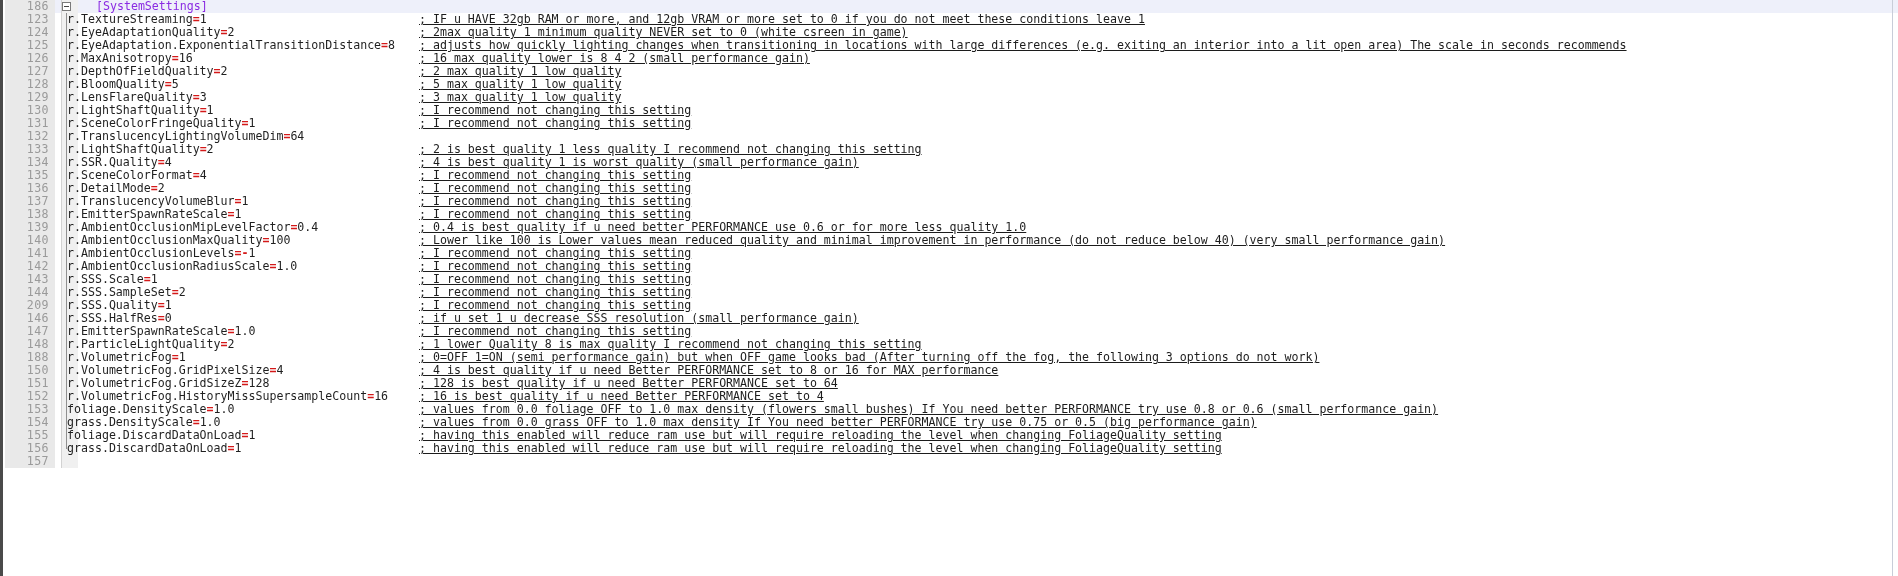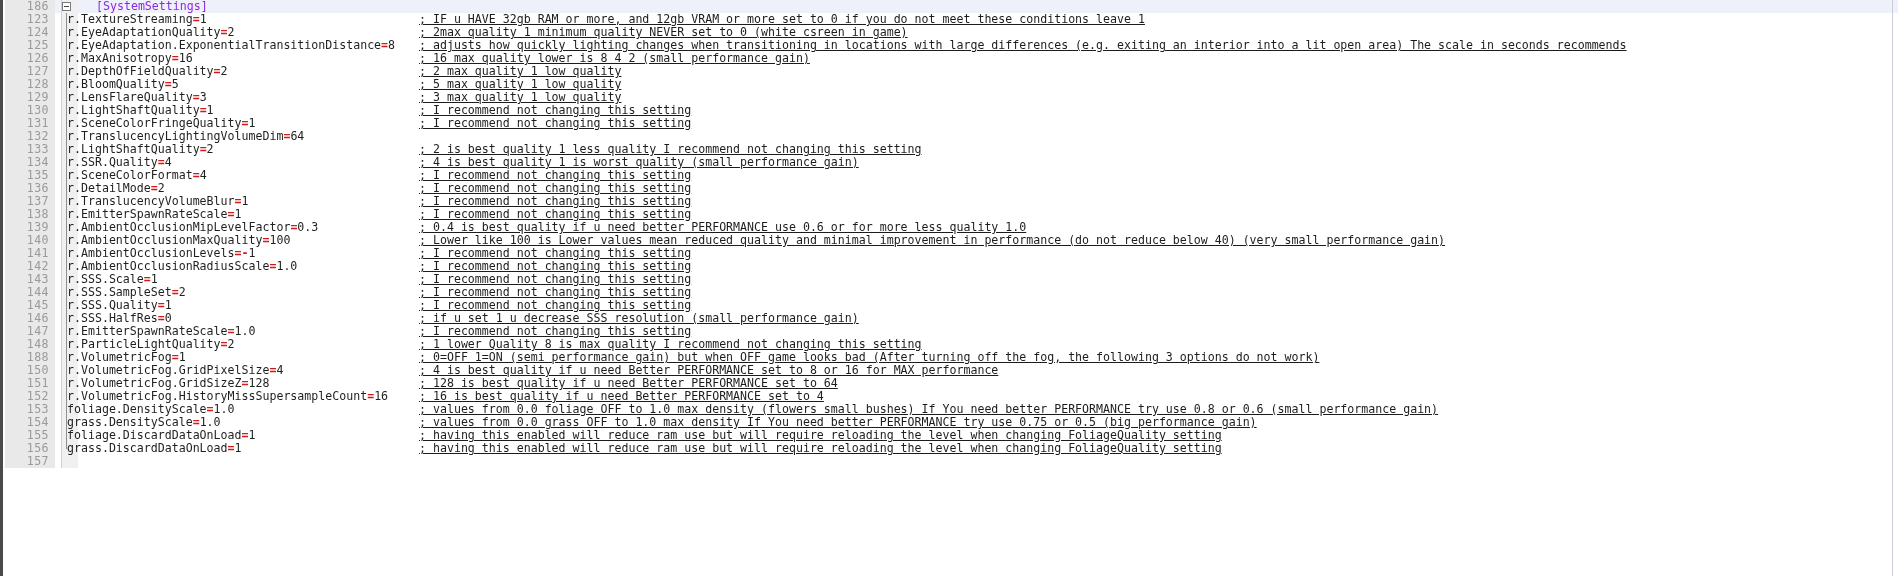--- a/index.html
+++ b/index.html
@@ -300,21 +300,21 @@
         <div class="sep"></div>
         <div class="foldline"></div>
         <div class="code"><span class="t-key">r.EmitterSpawnRateScale</span><span class="t-eq">=</span><span class="t-val">1</span></div>
         <div class="comment-col t-comment">; I recommend not changing this setting</div>
       </div>
       <div class="row">
         <div class="gutter">139</div>
         <div class="foldmargin"></div>
         <div class="sep"></div>
         <div class="foldline"></div>
-        <div class="code"><span class="t-key">r.AmbientOcclusionMipLevelFactor</span><span class="t-eq">=</span><span class="t-val">0.3</span></div>
+        <div class="code"><span class="t-key">r.AmbientOcclusionMipLevelFactor</span><span class="t-eq">=</span><span class="t-val">0.4</span></div>
         <div class="comment-col t-comment">; 0.4 is best quality if u need better PERFORMANCE use 0.6 or for more less quality 1.0</div>
       </div>
       <div class="row">
         <div class="gutter">140</div>
         <div class="foldmargin"></div>
         <div class="sep"></div>
         <div class="foldline"></div>
         <div class="code"><span class="t-key">r.AmbientOcclusionMaxQuality</span><span class="t-eq">=</span><span class="t-val">100</span></div>
         <div class="comment-col t-comment">; Lower like 100 is Lower values mean reduced quality and minimal improvement in performance (do not reduce below 40) (very small performance gain)</div>
       </div>
@@ -344,21 +344,21 @@
       </div>
       <div class="row">
         <div class="gutter">144</div>
         <div class="foldmargin"></div>
         <div class="sep"></div>
         <div class="foldline"></div>
         <div class="code"><span class="t-key">r.SSS.SampleSet</span><span class="t-eq">=</span><span class="t-val">2</span></div>
         <div class="comment-col t-comment">; I recommend not changing this setting</div>
       </div>
       <div class="row">
-        <div class="gutter">145</div>
+        <div class="gutter">209</div>
         <div class="foldmargin"></div>
         <div class="sep"></div>
         <div class="foldline"></div>
         <div class="code"><span class="t-key">r.SSS.Quality</span><span class="t-eq">=</span><span class="t-val">1</span></div>
         <div class="comment-col t-comment">; I recommend not changing this setting</div>
       </div>
       <div class="row">
         <div class="gutter">146</div>
         <div class="foldmargin"></div>
         <div class="sep"></div>

